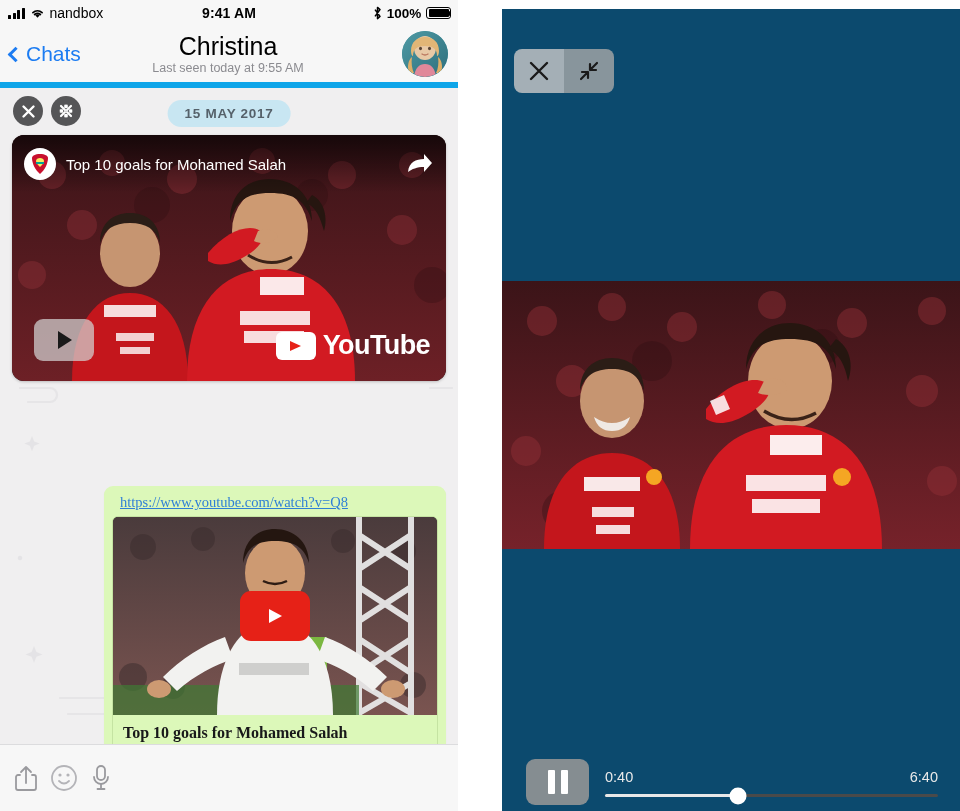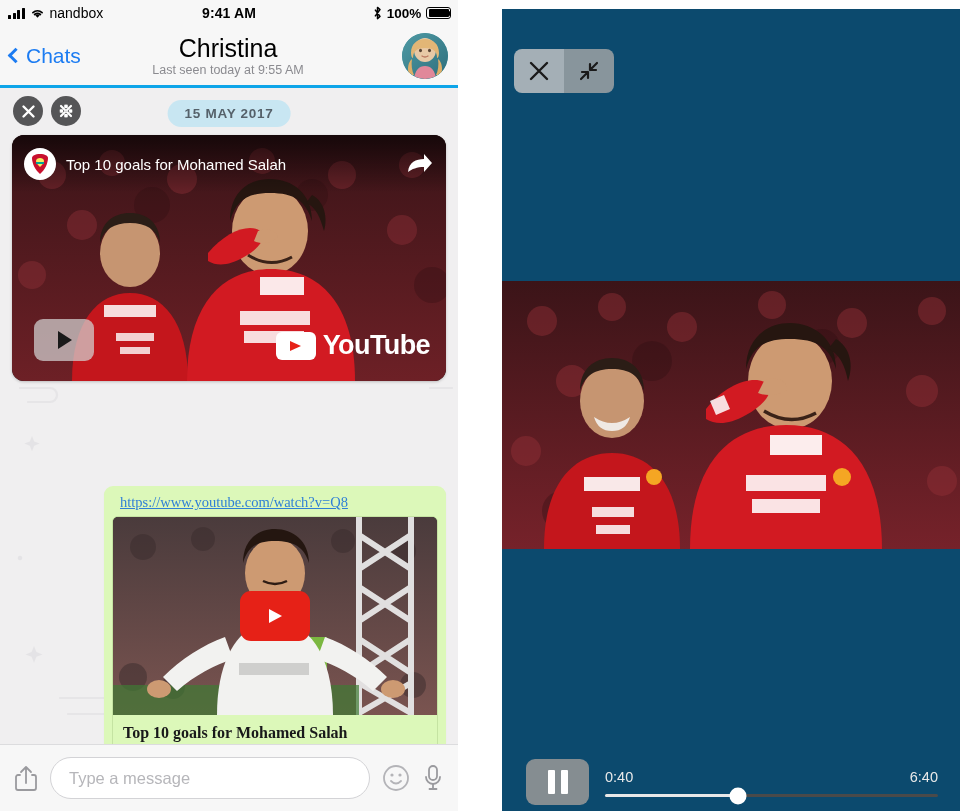--- a/index.html
+++ b/index.html
@@ -39,21 +39,21 @@
   .bars i:nth-child(3) { height: 8.5px; }
   .bars i:nth-child(4) { height: 11px; }
   .carrier { font-size: 14px; color: #000; font-weight: 400; }
   .battery { width: 25px; height: 12px; border: 1.4px solid #000; border-radius: 3px; padding: 1.4px; }
   .battery > span { display: block; height: 100%; width: 100%; background: #000; border-radius: 1px; }
   .batt-tip { width: 1.8px; height: 5px; background: #000; border-radius: 0 1px 1px 0; margin-left: -3px; }
 
   
   .navbar {
     position: relative; height: 62px; background: #f7f7f7;
-    border-bottom: 3px solid #0ea5e9;
+    border-bottom: 6px solid #0ea5e9;
     display: flex; align-items: center; padding: 0 10px;
   }
   .back-btn {
     display: flex; align-items: center; gap: 3px; cursor: pointer;
     color: #1c7cf2; font-size: 21px; z-index: 3;
   }
   .chev-left {
     width: 11px; height: 11px; border-left: 3.2px solid #1c7cf2;
     border-bottom: 3.2px solid #1c7cf2; transform: rotate(45deg); margin-right: 2px;
   }
@@ -462,21 +462,20 @@
       </div>
     </div>
 
     <div class="composer">
       <span class="cicon">
         <svg width="24" height="28" viewBox="0 0 24 28">
           <path d="M6 11H4a2 2 0 0 0-2 2v11a2 2 0 0 0 2 2h16a2 2 0 0 0 2-2V13a2 2 0 0 0-2-2h-2" stroke="#9a9a9e" stroke-width="1.8" fill="none" stroke-linecap="round"></path>
           <path d="M12 19V3M12 3L7 8M12 3l5 5" stroke="#9a9a9e" stroke-width="1.8" fill="none" stroke-linecap="round" stroke-linejoin="round"></path>
         </svg>
       </span>
-      <input class="msg-input" type="text" placeholder="Type a message" style="">
       <span class="cicon">
         <svg width="28" height="28" viewBox="0 0 28 28">
           <circle cx="14" cy="14" r="12" stroke="#b4b4b8" stroke-width="1.8" fill="none"></circle>
           <circle cx="10" cy="11" r="1.6" fill="#b4b4b8"></circle>
             <circle cx="18" cy="11" r="1.6" fill="#b4b4b8"></circle>
           <path d="M9 17q5 5 10 0" stroke="#b4b4b8" stroke-width="1.8" fill="none" stroke-linecap="round"></path>
         </svg>
       </span>
       <span class="cicon">
         <svg width="22" height="30" viewBox="0 0 22 30">

